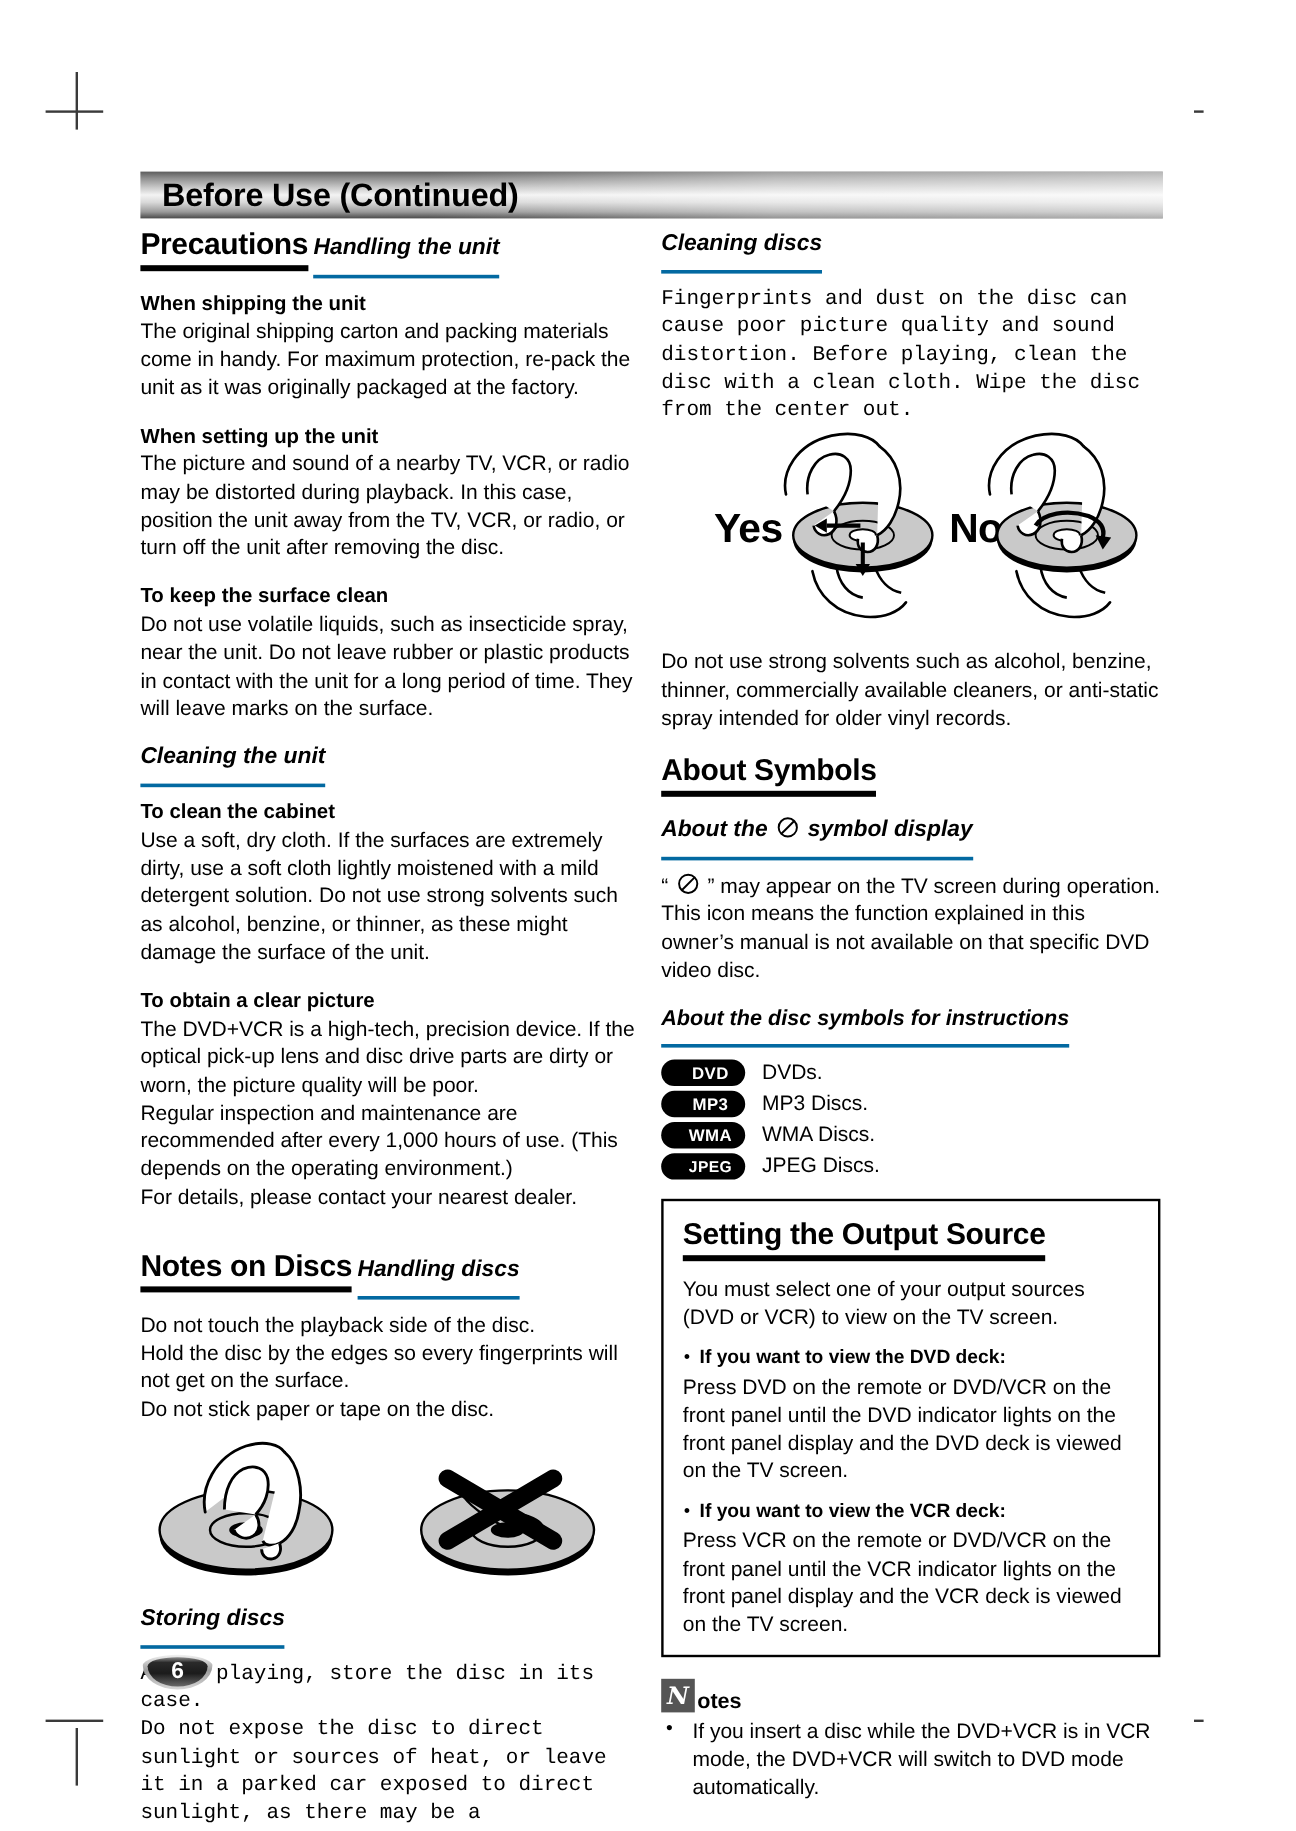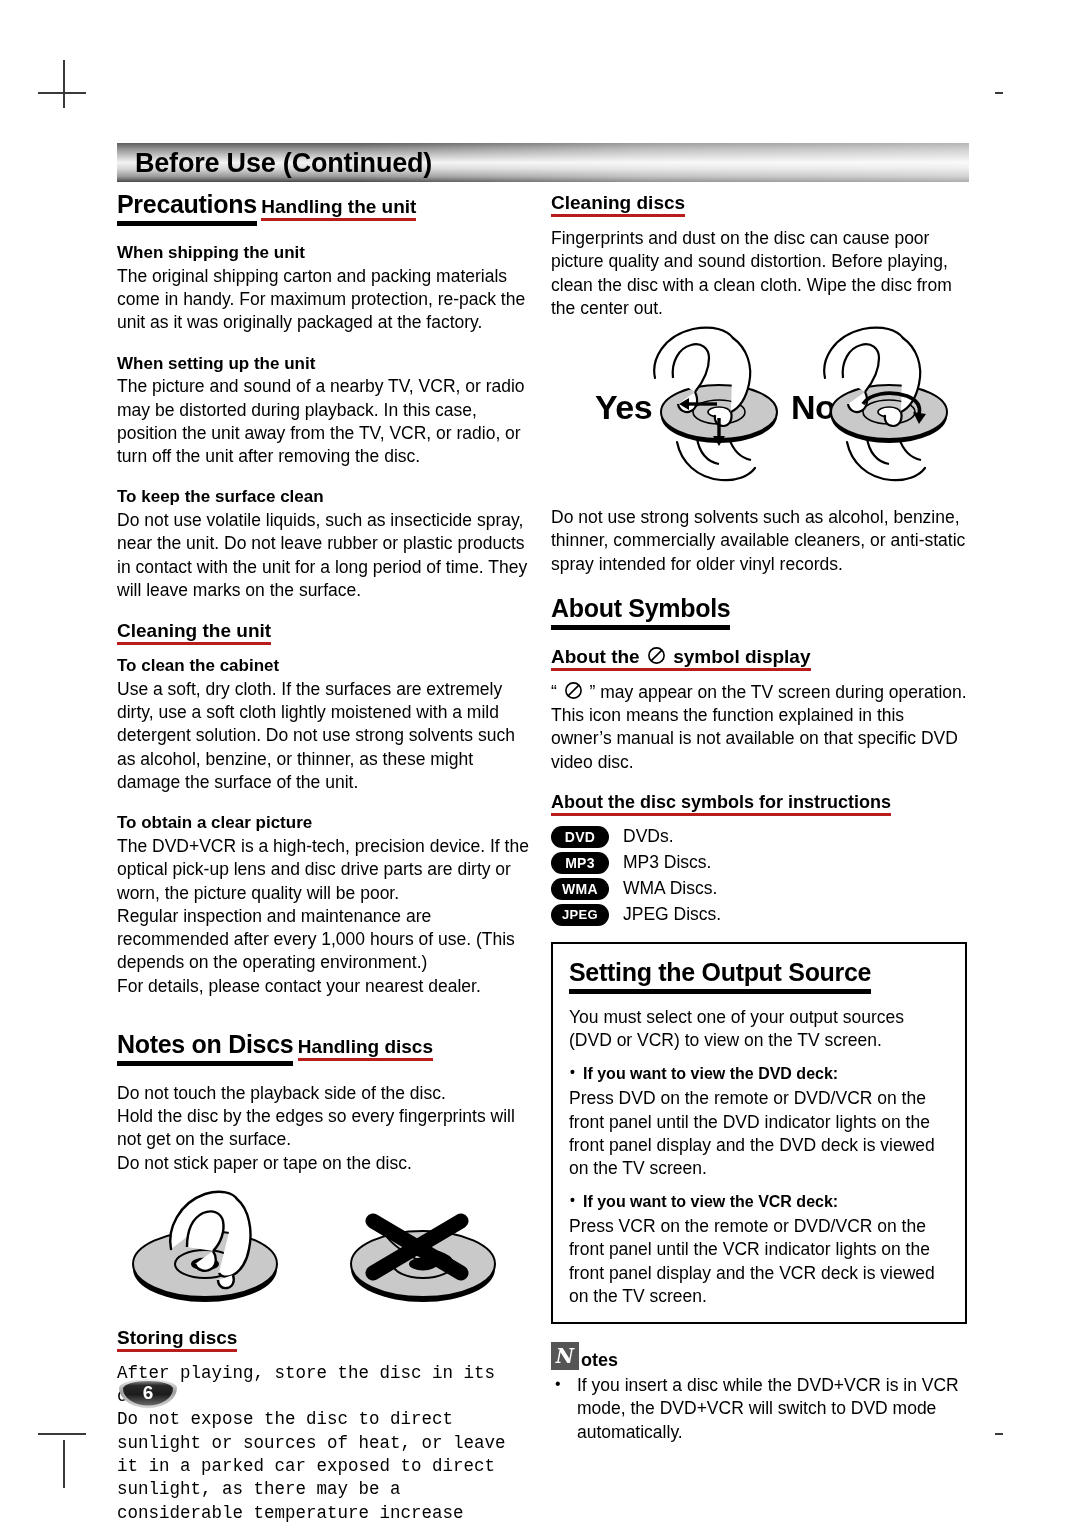--- a/index.html
+++ b/index.html
@@ -69,23 +69,24 @@
     letter-spacing: -0.3px;
     display: inline-block;
     padding-bottom: 2px;
     border-bottom: 5px solid #000;
     margin: 0 0 16px 0;
   }
   .h-sub {
     font-size: 19px;
     font-weight: bold;
     display: inline-block;
-    padding-bottom: 0;
-    border-bottom: 3px solid #b91c1c;
+    padding-bottom: 11px;
+    border-bottom: 3px solid #0369a1;
     margin: 0 0 10px 0;
+    font-style: italic;
   }
   .h-bold {
     font-size: 17px;
     font-weight: bold;
     margin: 0 0 1px 0;
     line-height: 1.28;
   }
   p.body {
     font-size: 17.5px;
     line-height: 1.33;
@@ -126,20 +127,21 @@
     justify-content: center;
     width: 58px;
     height: 22px;
     border-radius: 11px;
     background: #000;
     color: #fff;
     font-size: 14px;
     font-weight: bold;
     letter-spacing: 0.3px;
     flex: 0 0 auto;
+    padding-left: 12px;
   }
   .sym-text {
     font-size: 17.5px;
     margin-left: 14px;
     line-height: 1;
   }
 
   
   .box {
     border: 2px solid #000;
@@ -314,21 +316,21 @@
     </div>
 
     <div class="h-sub">Storing discs</div>
     <p class="body" style="white-space:pre-line;font-family:Liberation Mono, monospace;">After playing, store the disc in its case.
 Do not expose the disc to direct sunlight or sources of heat, or leave it in a parked car exposed to direct sunlight, as there may be a considerable temperature increase inside the car.</p>
   </div>
 
   <div class="col col-right">
 
     <div class="h-sub" style="margin-top:2px;">Cleaning discs</div>
-    <p class="body" style="margin-bottom:2px;">Fingerprints and dust on the disc can cause poor picture quality and sound distortion. Before playing, clean the disc with a clean cloth. Wipe the disc from the center out.</p>
+    <p class="body" style="margin-bottom:2px;font-family:Liberation Mono, monospace;">Fingerprints and dust on the disc can cause poor picture quality and sound distortion. Before playing, clean the disc with a clean cloth. Wipe the disc from the center out.</p>
 
     
     <div class="illus-clean">
       <div class="lbl-yesno" style="left:44px; top:62px;">Yes</div>
       <div class="lbl-yesno" style="left:240px; top:62px;">No</div>
       <svg width="416" height="168" viewBox="0 0 416 168" style="position:absolute; left:0; top:0;">
 
         <g>
           <ellipse cx="168" cy="90" rx="58" ry="27" fill="#000"></ellipse>
           <ellipse cx="168" cy="86" rx="58" ry="27" fill="#c9c9c9" stroke="#000" stroke-width="2"></ellipse>

